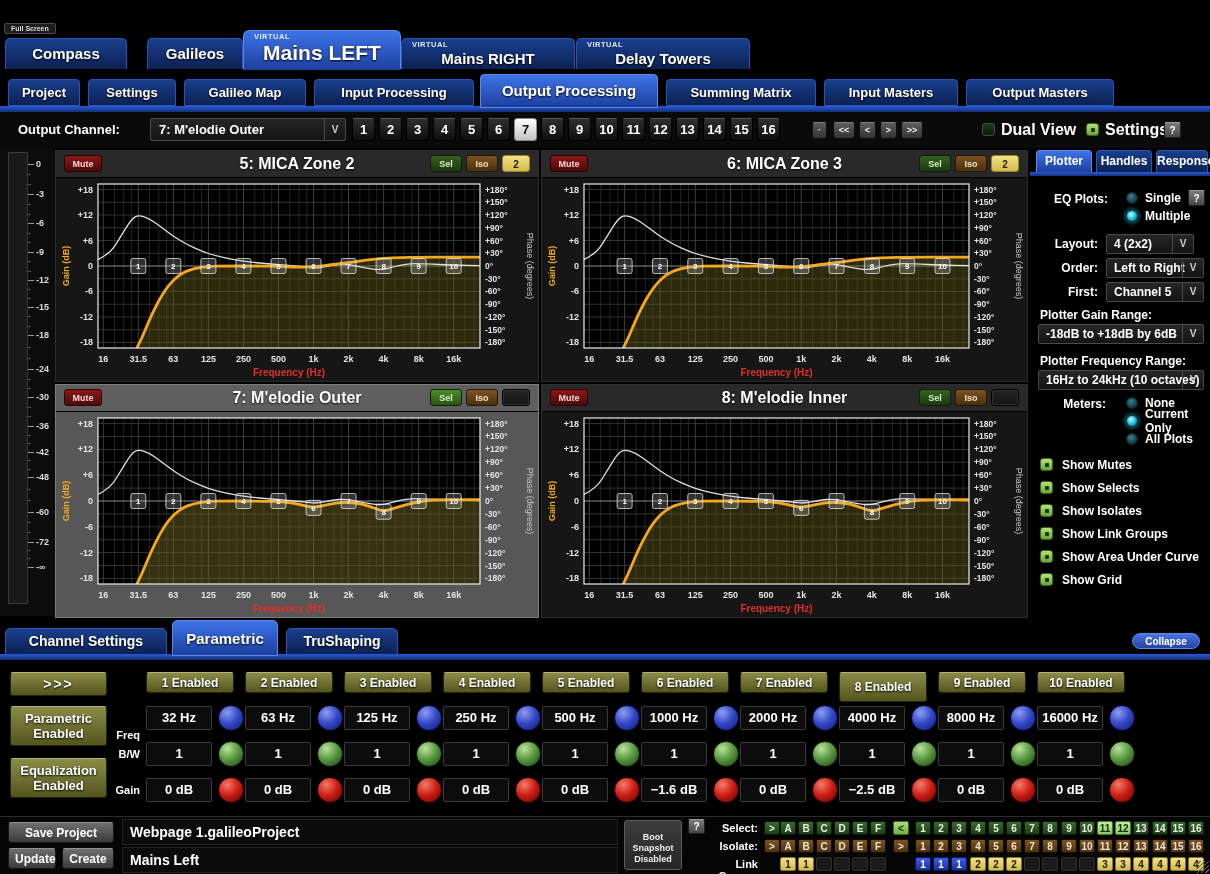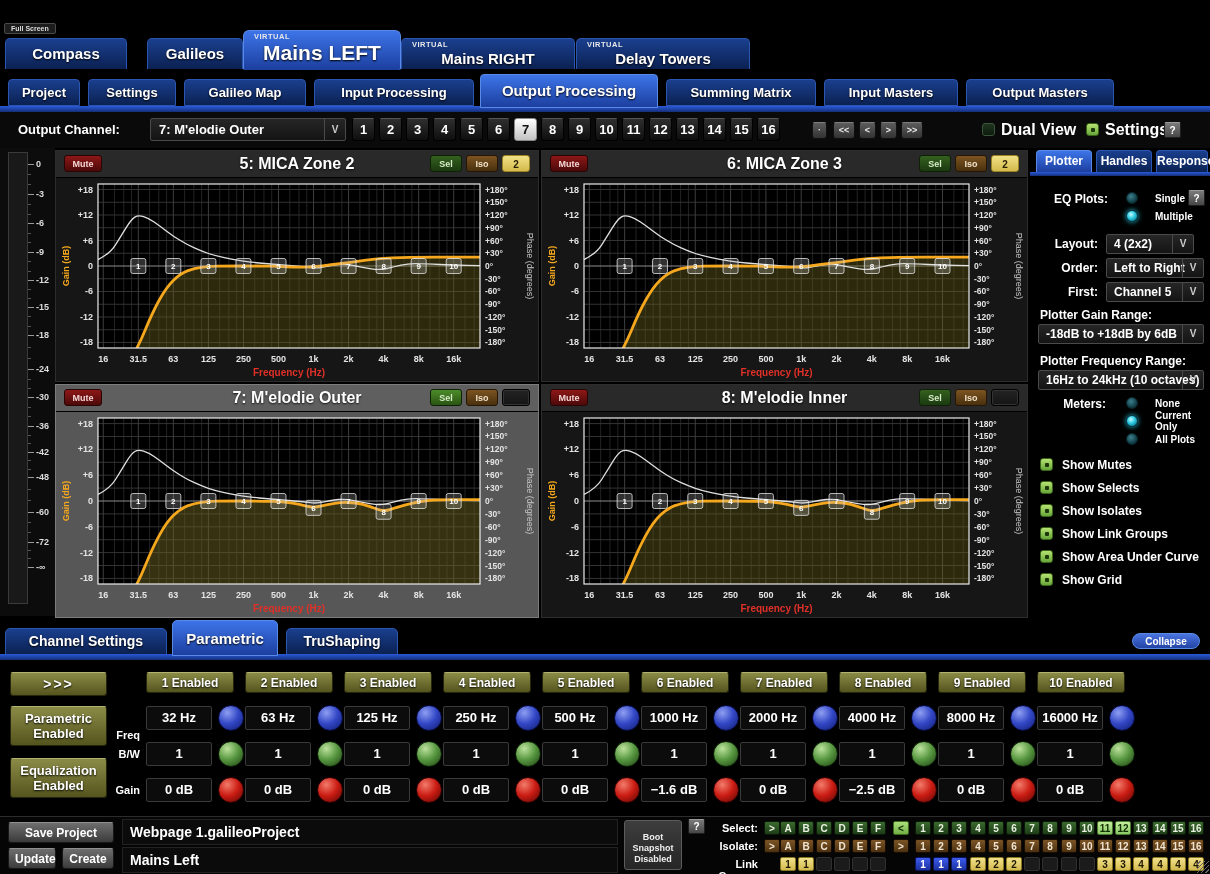--- a/index.html
+++ b/index.html
@@ -79,21 +79,21 @@
   .sbtab{position:absolute;top:2px;height:22px;background:linear-gradient(#1a3f8e,#0b2152);
     border:1px solid #2a55b0;border-bottom:none;border-radius:4px 4px 0 0;font-size:12px;font-weight:bold;
     text-align:center;line-height:21px;box-sizing:border-box;}
   .sbtab.active{background:linear-gradient(#3d74e8,#1c3f9f);border-color:#5a8ae8;}
   .sb-line{position:absolute;left:0;top:24px;width:100%;height:4px;background:linear-gradient(#2a5ad8,#142f78);}
   .sb-label{position:absolute;font-size:12px;font-weight:bold;text-align:right;}
   .radio{width:12px;height:12px;border-radius:50%;box-sizing:border-box;flex:none;}
   .radio.on{background:radial-gradient(circle at 40% 35%,#c0faff 0%,#28c8e0 45%,#0a5868 100%);
     border:1px solid #0a4050;box-shadow:0 0 5px #20c0d8;}
   .radio.off{background:radial-gradient(circle at 40% 35%,#3d7e8c 0%,#14434d 60%,#06181c 100%);border:1px solid #0a2a30;}
-  .radio-row{display:flex;align-items:center;gap:17px;height:18px;font-size:10px;font-weight:bold;}
+  .radio-row{display:flex;align-items:center;gap:7px;height:18px;font-size:12px;font-weight:bold;}
   .sb-dd{position:absolute;background:linear-gradient(#262626,#141414);border:1px solid #4a4a4a;border-radius:2px;
     font-size:12px;font-weight:bold;line-height:18px;height:20px;padding-left:7px;box-sizing:border-box;}
   .sb-sec{position:absolute;left:10px;font-size:12px;font-weight:bold;}
   .checkrow{position:absolute;left:10px;height:14px;}
   .checkrow .cb{left:0;top:0;}
   .checkrow .cklbl{position:absolute;left:22px;top:0;font-size:12px;font-weight:bold;white-space:nowrap;line-height:14px;}
   
   #bottabs{position:absolute;left:0;top:620px;width:100%;height:36px;}
   .btab{position:absolute;top:8px;height:27px;background:linear-gradient(#1a3f8e,#0b2152);
     border:1px solid #2a55b0;border-radius:5px 5px 0 0;box-sizing:border-box;text-align:center;
@@ -923,21 +923,21 @@
         <div class="knob kgreen" style="left: 713px; top: 81px;"></div>
         <div class="pfield" style="left: 641px; top: 118px; width: 66px;">−1.6 dB</div>
         <div class="knob kred" style="left: 713px; top: 117px;"></div>
         <button class="olive" style="left: 740px; top: 12px; width: 88px; height: 21px; font-size: 12px;">7 Enabled</button>
         <div class="pfield" style="left: 740px; top: 46px; width: 66px;">2000 Hz</div>
         <div class="knob kblue" style="left: 812px; top: 45px;"></div>
         <div class="pfield" style="left: 740px; top: 82px; width: 66px;">1</div>
         <div class="knob kgreen" style="left: 812px; top: 81px;"></div>
         <div class="pfield" style="left: 740px; top: 118px; width: 66px;">0 dB</div>
         <div class="knob kred" style="left: 812px; top: 117px;"></div>
-        <button class="olive" style="left: 839px; top: 12px; width: 88px; height: 21px; font-size: 12px;">8 Enabled</button>
+        <button class="olive" style="left: 839px; top: 12px; width: 88px; height: 30px; font-size: 12px;">8 Enabled</button>
         <div class="pfield" style="left: 839px; top: 46px; width: 66px;">4000 Hz</div>
         <div class="knob kblue" style="left: 911px; top: 45px;"></div>
         <div class="pfield" style="left: 839px; top: 82px; width: 66px;">1</div>
         <div class="knob kgreen" style="left: 911px; top: 81px;"></div>
         <div class="pfield" style="left: 839px; top: 118px; width: 66px;">−2.5 dB</div>
         <div class="knob kred" style="left: 911px; top: 117px;"></div>
         <button class="olive" style="left: 938px; top: 12px; width: 88px; height: 21px; font-size: 12px;">9 Enabled</button>
         <div class="pfield" style="left: 938px; top: 46px; width: 66px;">8000 Hz</div>
         <div class="knob kblue" style="left: 1010px; top: 45px;"></div>
         <div class="pfield" style="left: 938px; top: 82px; width: 66px;">1</div>

